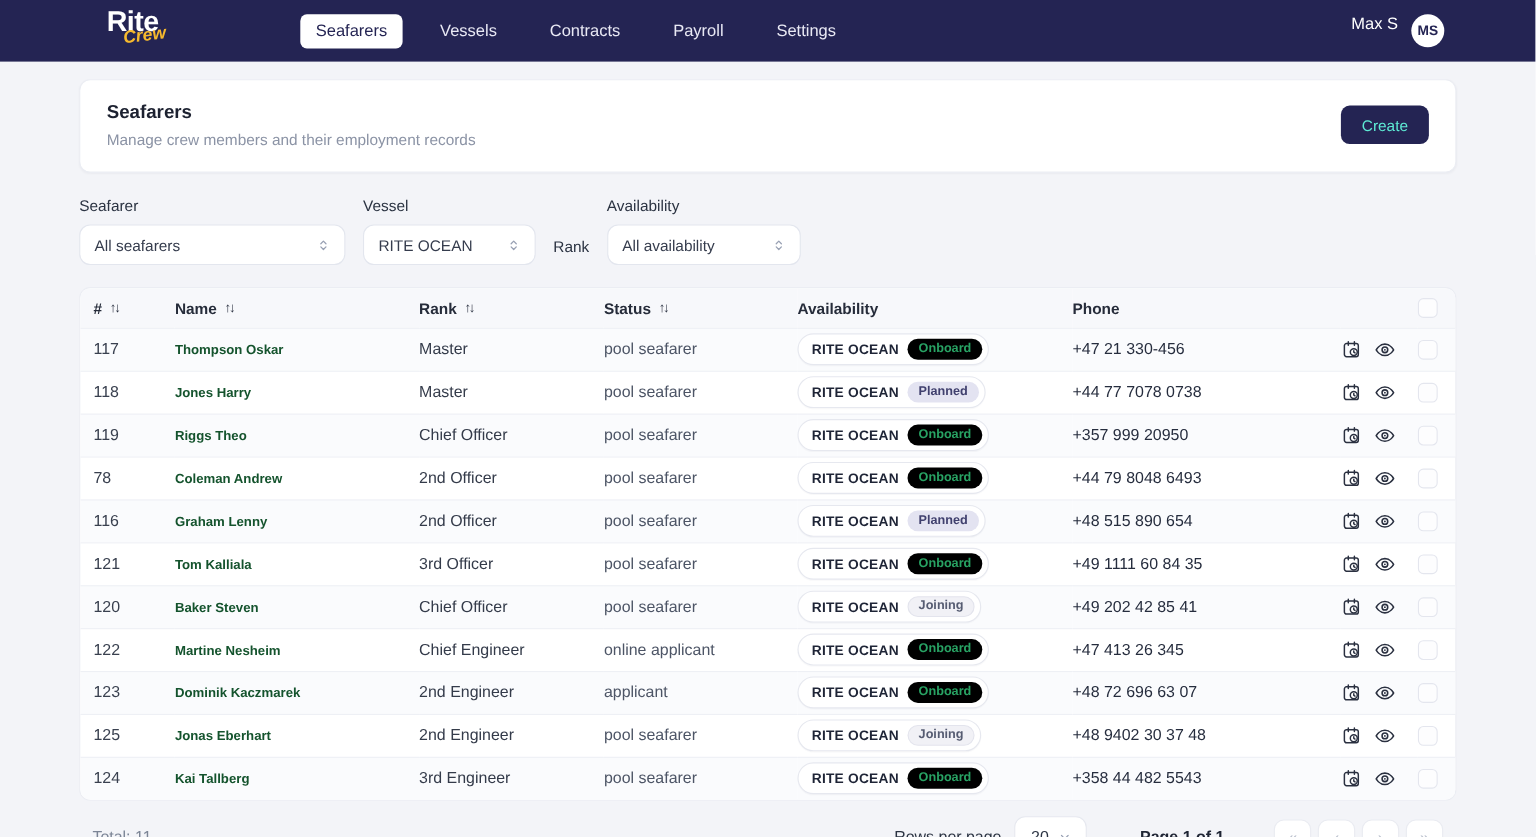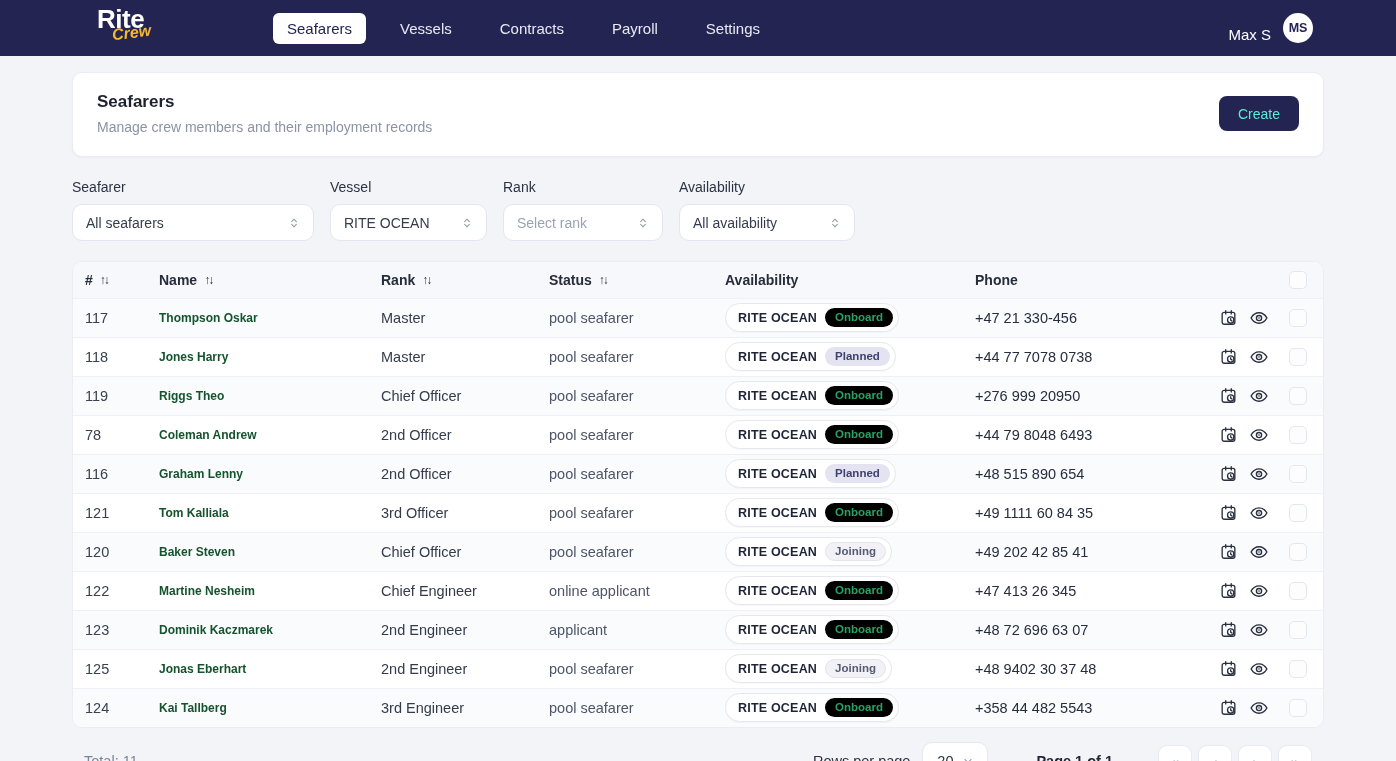--- a/index.html
+++ b/index.html
@@ -22,21 +22,21 @@
   .brand-crew {
     position:absolute; left:15px; top:19px; color:#f6b92d; font-style:italic;
     font-weight:700; font-size:16px; transform:rotate(-7deg); line-height:1;
   }
   .nav-items { display:flex; align-items:center; gap:20px; margin-left:112px; }
   .nav-item {
     color:#e9e9f4; font-size:15px; padding:7px 14px; border-radius:6px;
     cursor:pointer; white-space:nowrap;
   }
   .nav-item.active { background:#ffffff; color:#242453; }
-  .nav-user { margin-left:auto; display:flex; align-items:flex-end; gap:12px; }
+  .nav-user { margin-left:auto; display:flex; align-items:flex-start; gap:12px; }
   .nav-user-name { color:#ffffff; font-size:15px; }
   .avatar {
     width:30px; height:30px; border-radius:50%; background:#ffffff;
     color:#242453; font-size:12.5px; font-weight:700; display:flex;
     align-items:center; justify-content:center; cursor:pointer;
   }
   
   .main { width:1252px; margin:16px auto 0; }
   
   .header-card {
@@ -192,29 +192,20 @@
         <svg width="14" height="14" viewBox="0 0 24 24" fill="none" stroke="currentColor" stroke-width="2" stroke-linecap="round" stroke-linejoin="round">
               <path d="M8 9.5l4-4 4 4"></path>
               <path d="M8 14.5l4 4 4-4"></path>
             </svg>
       </span>
     </div>
   </div>
 
   <div class="filter">
     <div class="filter-label">Rank</div>
-    <div class="select-box w-rank">
-      <span class="select-value ph">Select rank</span>
-      <span class="updown-icon">
-        <svg width="14" height="14" viewBox="0 0 24 24" fill="none" stroke="currentColor" stroke-width="2" stroke-linecap="round" stroke-linejoin="round">
-              <path d="M8 9.5l4-4 4 4"></path>
-              <path d="M8 14.5l4 4 4-4"></path>
-            </svg>
-      </span>
-    </div>
   </div>
 
   <div class="filter">
     <div class="filter-label">Availability</div>
     <div class="select-box w-avail">
       <span class="select-value">All availability</span>
       <span class="updown-icon">
         <svg width="14" height="14" viewBox="0 0 24 24" fill="none" stroke="currentColor" stroke-width="2" stroke-linecap="round" stroke-linejoin="round">
               <path d="M8 9.5l4-4 4 4"></path>
               <path d="M8 14.5l4 4 4-4"></path>
@@ -363,21 +354,21 @@
     <td class="c-id">119</td>
     <td class="c-name">Riggs Theo</td>
     <td class="c-rank">Chief Officer</td>
     <td class="c-status">pool seafarer</td>
     <td class="c-avail">
       <span class="pill">
         <span class="pill-vessel">RITE OCEAN</span>
         <span class="badge b-onboard">Onboard</span>
       </span>
     </td>
-    <td class="c-phone">+276 999 20950</td>
+    <td class="c-phone">+357 999 20950</td>
     <td>
       <div class="actions-wrap">
         <span class="icon-btn">
           <svg width="19" height="19" viewBox="0 0 24 24" fill="none" stroke="currentColor" stroke-width="1.7" stroke-linecap="round" stroke-linejoin="round">
             <rect x="4" y="5.5" width="16" height="15" rx="2.5"></rect>
             <path d="M8.5 3.5v4M15.5 3.5v4"></path>
             <circle cx="14.8" cy="15.3" r="4" fill="#ffffff"></circle>
             <path d="M14.8 13.6v1.8l1.4.9"></path>
           </svg>
         </span>

